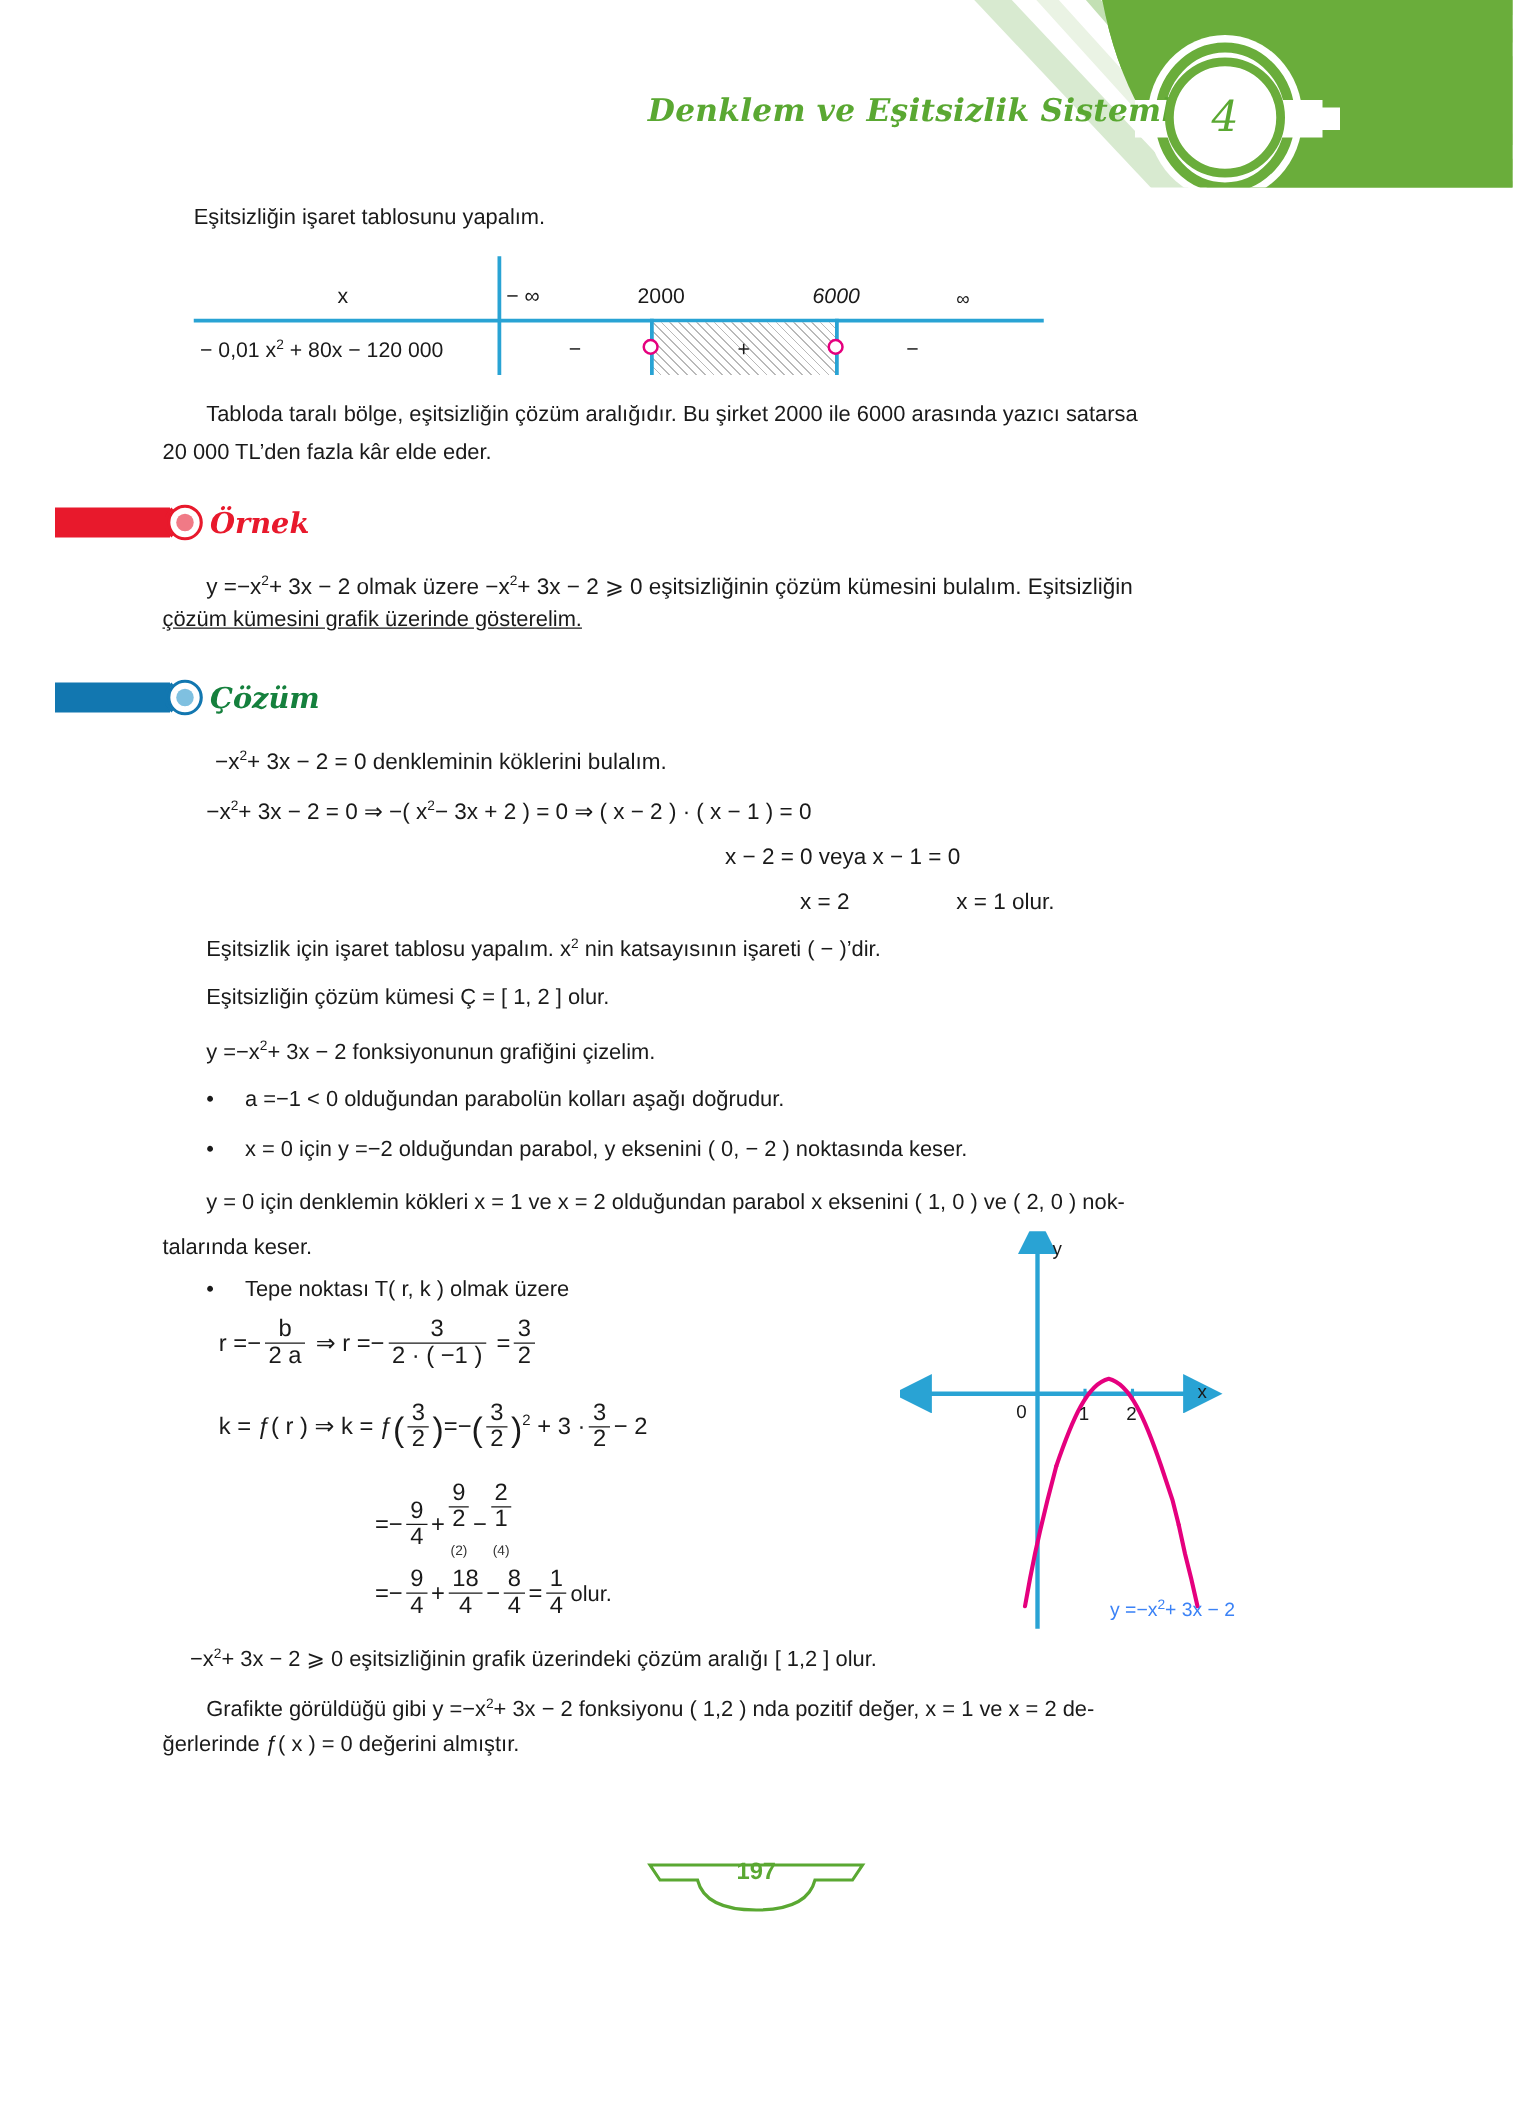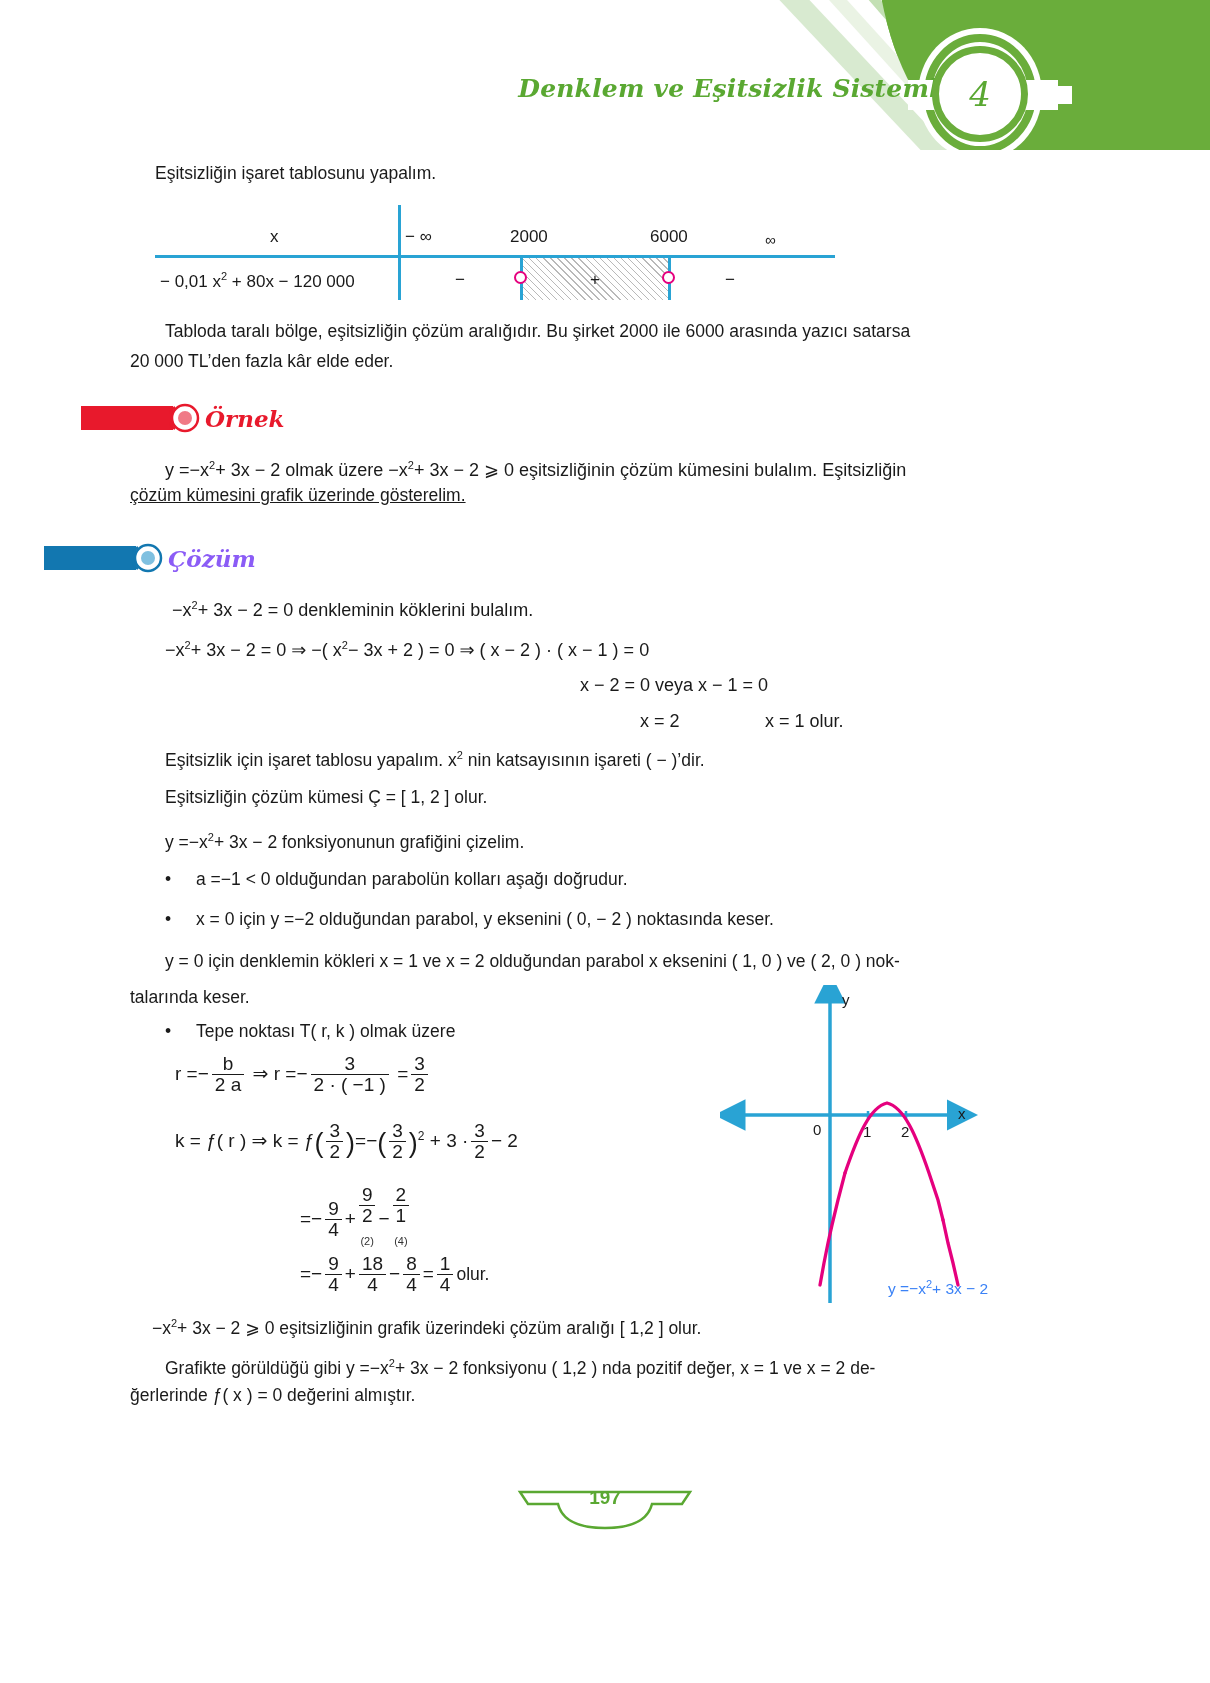--- a/index.html
+++ b/index.html
@@ -116,40 +116,40 @@
 <div class="signtable">
   <div class="st-hline"></div>
   <div class="st-vline"></div>
   <div class="hatch"></div>
   <div class="st-vline2" style="left:365px;top:50px;height:45px;"></div>
   <div class="st-vline2" style="left:513px;top:50px;height:45px;"></div>
 
   <div class="st-lbl" style="left:115px;top:22px;">x</div>
   <div class="st-lbl" style="left:250px;top:22px;">− ∞</div>
   <div class="st-lbl" style="left:355px;top:22px;text-align:right;">2000</div>
-  <div class="st-lbl" style="left:495px;top:22px;">6000</div>
+  <div class="st-lbl" style="left:495px;top:22px;font-style:italic;">6000</div>
   <div class="st-lbl" style="left:610px;top:26px;font-size:15px;">∞</div>
 
   <div class="st-lbl math" style="left:5px;top:65px;white-space:nowrap;">
     <span>− 0,01 x</span><sup>2</sup>
     <span>+ 80x − 120 000</span>
   </div>
 
   <div class="st-lbl" style="left:300px;top:65px;">−</div>
   <div class="st-lbl" style="left:435px;top:65px;">+</div>
   <div class="st-lbl" style="left:570px;top:65px;">−</div>
 
   <div class="circ" style="left:359px;top:66px;"></div>
   <div class="circ" style="left:507px;top:66px;"></div>
 </div>
 
 <div class="p" style="left:165px;top:318px;">Tabloda taralı bölge, eşitsizliğin çözüm aralığıdır. Bu şirket 2000 ile 6000 arasında yazıcı satarsa</div>
 <div class="p" style="left:130px;top:348px;">20 000 TL’den fazla kâr elde eder.</div>
 
-<div class="seclabel" style="left:44px;top:403px;margin-left:37px;">
+<div class="seclabel" style="left:44px;top:403px;">
   <div class="secbar" style="background:#e8192c;"></div>
   <div class="seciconwrap">
     <svg width="34" height="30" viewBox="0 0 34 30">
       <ellipse cx="16" cy="15" rx="13" ry="13" fill="none" stroke="#e8192c" stroke-width="2.5"></ellipse>
       <ellipse cx="16" cy="15" rx="7" ry="7" fill="#f07a86"></ellipse>
       <path d="M6 4 A14 14 0 0 0 6 26" fill="none" stroke="#e8192c" stroke-width="2.5"></path>
       <path d="M1 6 A12 12 0 0 0 1 24" fill="none" stroke="#e8192c" stroke-width="2.5"></path>
     </svg>
   </div>
   <div class="sectext" style="color:#e8192c;">Örnek</div>
@@ -163,21 +163,21 @@
 <div class="seclabel" style="left:44px;top:543px;">
   <div class="secbar" style="background:#1277b0;"></div>
   <div class="seciconwrap">
     <svg width="34" height="30" viewBox="0 0 34 30">
       <ellipse cx="16" cy="15" rx="13" ry="13" fill="none" stroke="#1277b0" stroke-width="2.5"></ellipse>
       <ellipse cx="16" cy="15" rx="7" ry="7" fill="#7fc0e0"></ellipse>
       <path d="M6 4 A14 14 0 0 0 6 26" fill="none" stroke="#1277b0" stroke-width="2.5"></path>
       <path d="M1 6 A12 12 0 0 0 1 24" fill="none" stroke="#1277b0" stroke-width="2.5"></path>
     </svg>
   </div>
-  <div class="sectext" style="color:#8b5cf6;">Çözüm</div>
+  <div class="sectext" style="color:#15803d;">Çözüm</div>
 </div>
 
 <div class="p math" style="left:172px;top:592px;white-space:nowrap;">
   <span>−x</span><sup>2</sup><span>+ 3x − 2 = 0  denkleminin köklerini bulalım.</span>
 </div>
 
 <div class="p math" style="left:165px;top:632px;white-space:nowrap;">
   <span>−x</span><sup>2</sup><span>+ 3x − 2 = 0   ⇒   −( x</span><sup>2</sup><span>− 3x + 2 ) = 0   ⇒   ( x − 2 ) · ( x − 1 ) = 0</span>
 </div>
 

